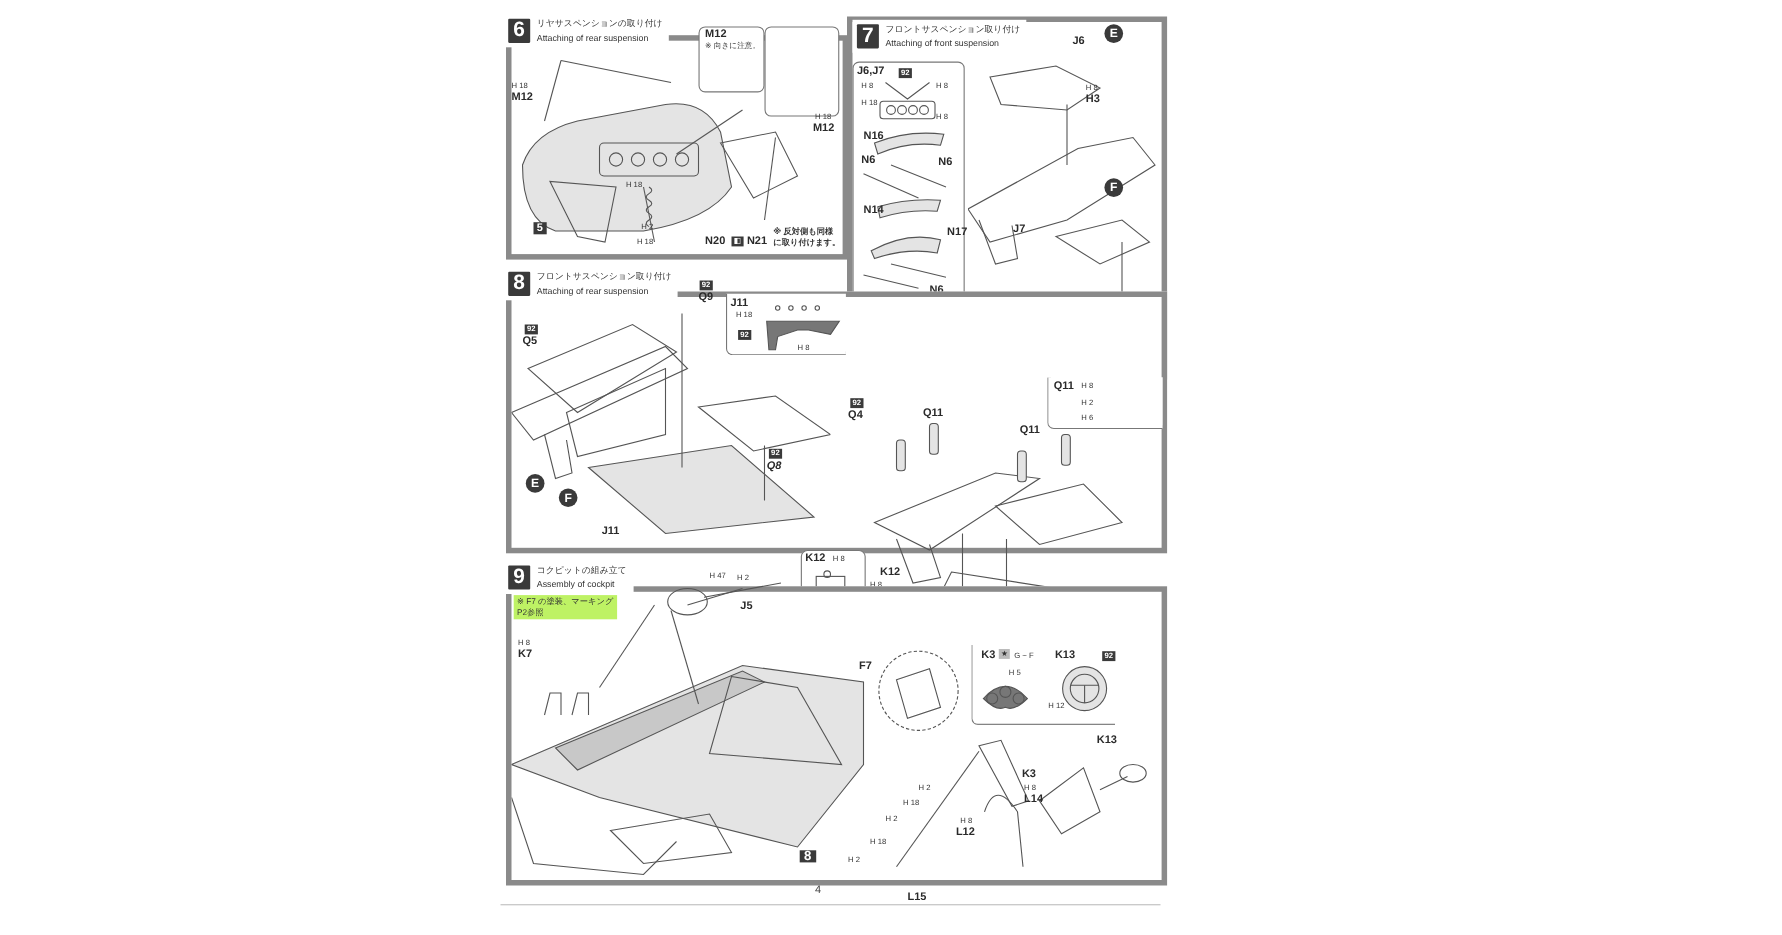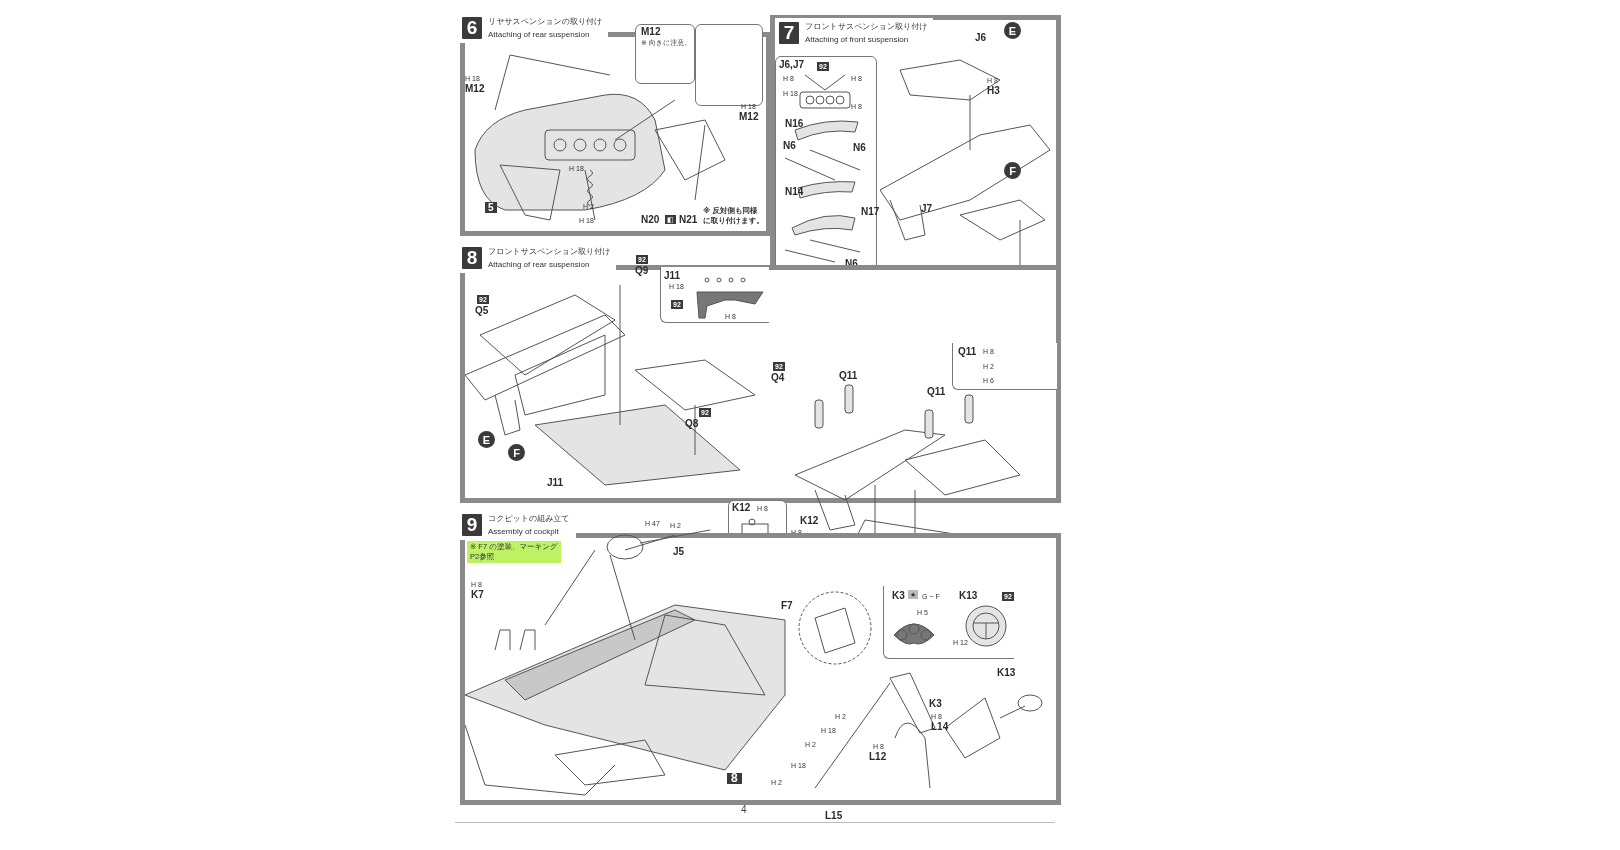--- a/index.html
+++ b/index.html
@@ -150,21 +150,21 @@
     <line x1="155" y1="10" x2="155" y2="150"></line>
     <line x1="230" y1="130" x2="230" y2="180"></line>
   </svg>
   <span class="badge-dark" style="left:22px;top:285px;">92</span>
   <span class="lbl" style="left:20px;top:295px;text-align:right;">Q5</span>
   <span class="badge-dark" style="left:181px;top:245px;">92</span>
   <span class="lbl" style="left:180px;top:255px;">Q9</span>
   <span class="badge-dark" style="left:318px;top:352px;">92</span>
   <span class="lbl" style="left:316px;top:362px;">Q4</span>
   <span class="badge-dark" style="left:244px;top:398px;">92</span>
-  <span class="lbl" style="left:230px;top:408px;">Q8</span>
+  <span class="lbl" style="left:242px;top:408px;font-style:italic;">Q8</span>
   <span class="lbl" style="left:92px;top:467px;">J11</span>
   <div class="circle-letter" style="left:23px;top:421px;">E</div>
   <div class="circle-letter" style="left:53px;top:434px;">F</div>
 
   <div style="position:absolute;left:205px;top:257px;width:108px;height:55px;border-left:1.5px solid #777;border-bottom:1.5px solid #777;border-radius:0 0 0 6px;background:#fff;"></div>
   <span class="lbl" style="left:209px;top:260px;">J11</span>
   <span class="hnote" style="left:214px;top:272px;">H 18</span>
   <span class="badge-dark" style="left:216px;top:290px;">92</span>
   <span class="hnote" style="left:270px;top:302px;">H 8</span>
   <svg class="draw" style="left:240px;top:264px;" width="70" height="46" viewBox="0 0 70 46">

